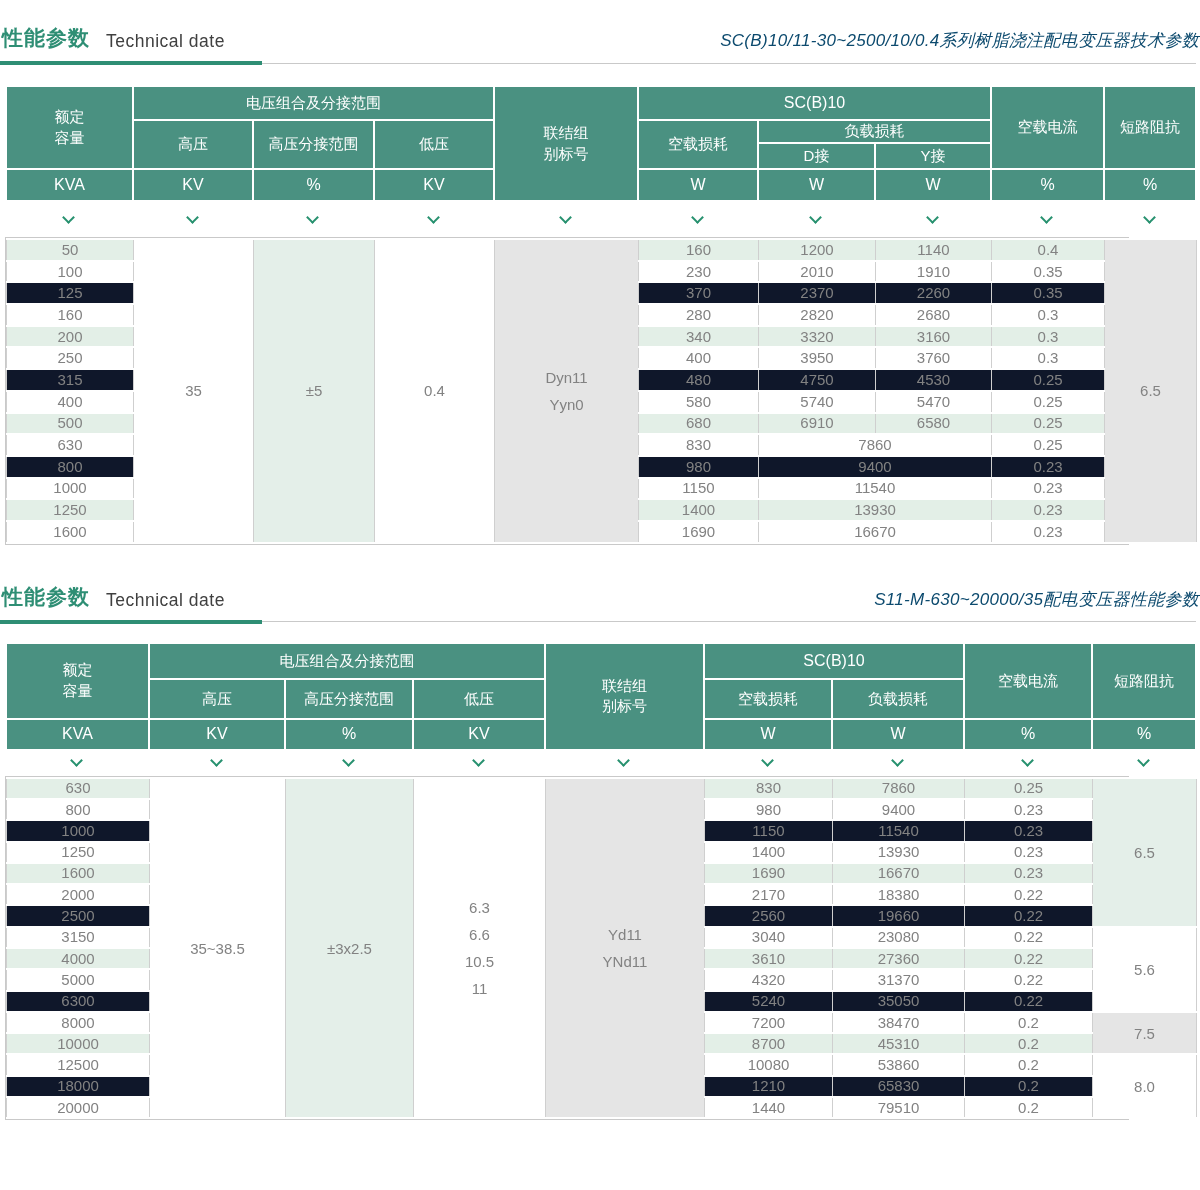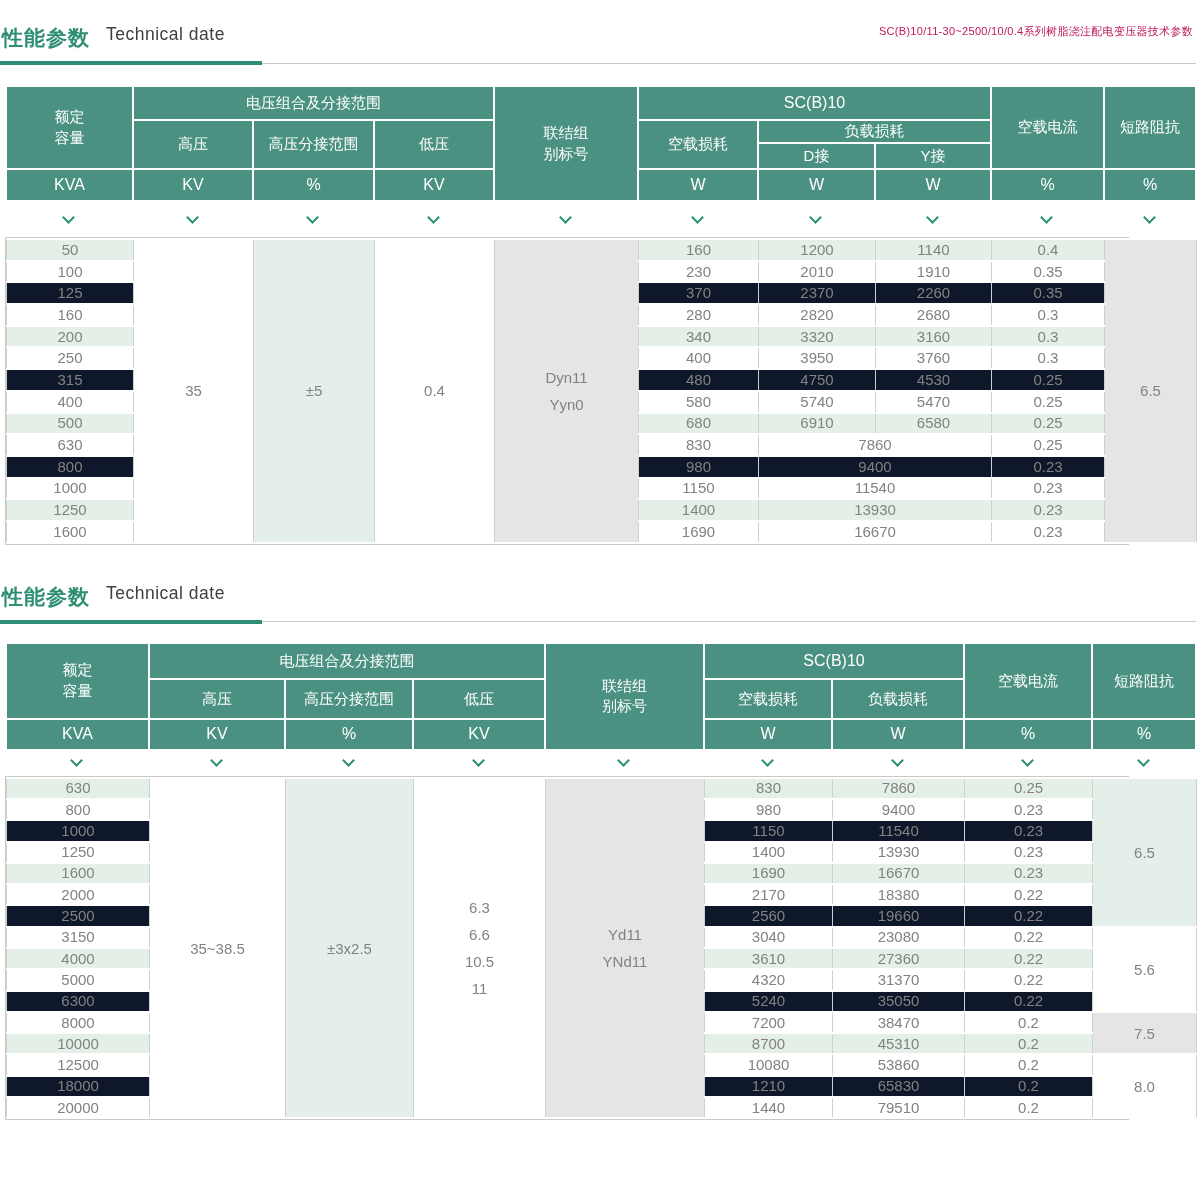--- a/index.html
+++ b/index.html
@@ -5,24 +5,24 @@
   * { box-sizing: border-box; }
   html,body { margin:0; padding:0; }
   body {
     width:1200px; height:1190px; background:#ffffff;
     font-family:"Liberation Sans", sans-serif;
     -webkit-font-smoothing:antialiased;
   }
   .page { width:1200px; padding-top:24px; }
 
   
-  .sec-head { display:flex; align-items:flex-start; padding:0 7px 0 2px; }
+  .sec-head { display:flex; align-items:flex-end; padding:0 1px 0 2px; }
   .t-cn { font-size:21px; font-weight:bold; color:#2e8e74; letter-spacing:1px; }
   .t-en { font-size:17.5px; color:#404040; margin-left:16px; letter-spacing:.5px; }
-  .t-sub { margin-left:auto; font-size:11px; color:#be185d; letter-spacing:.3px; }
+  .t-sub { margin-left:auto; font-size:17px; color:#0c4a6e; letter-spacing:.3px;font-style:italic; }
   .rule { display:flex; align-items:center; height:4px; margin-top:9px; width:1196px; }
   .rule-green { width:262px; height:4px; background:#2e8e74; }
   .rule::after { content:""; flex:1; height:1px; background:#c9c9c9; }
 
   
   table { border-collapse:collapse; table-layout:fixed; }
   .htbl { width:1190px; margin:20px 0 0 5px; }
   .htbl.h2 { margin-top:18px; }
   .htbl th {
     background:#4a9181; color:#ffffff; font-weight:normal;
@@ -256,20 +256,21 @@
             </tr>
           </tbody>
       </table>
     </div>
   </div>
 
   <div class="section sec2">
     <div class="sec-head">
       <span class="t-cn">性能参数</span>
       <span class="t-en">Technical date</span>
+      <span class="t-sub">S11-M-630~20000/35配电变压器性能参数</span>
     </div>
     <div class="rule">
         <span class="rule-green"></span>
       </div>
 
     <table class="htbl h2">
       <colgroup>
           <col style="width:143px">
           <col style="width:136px">
           <col style="width:128px">

